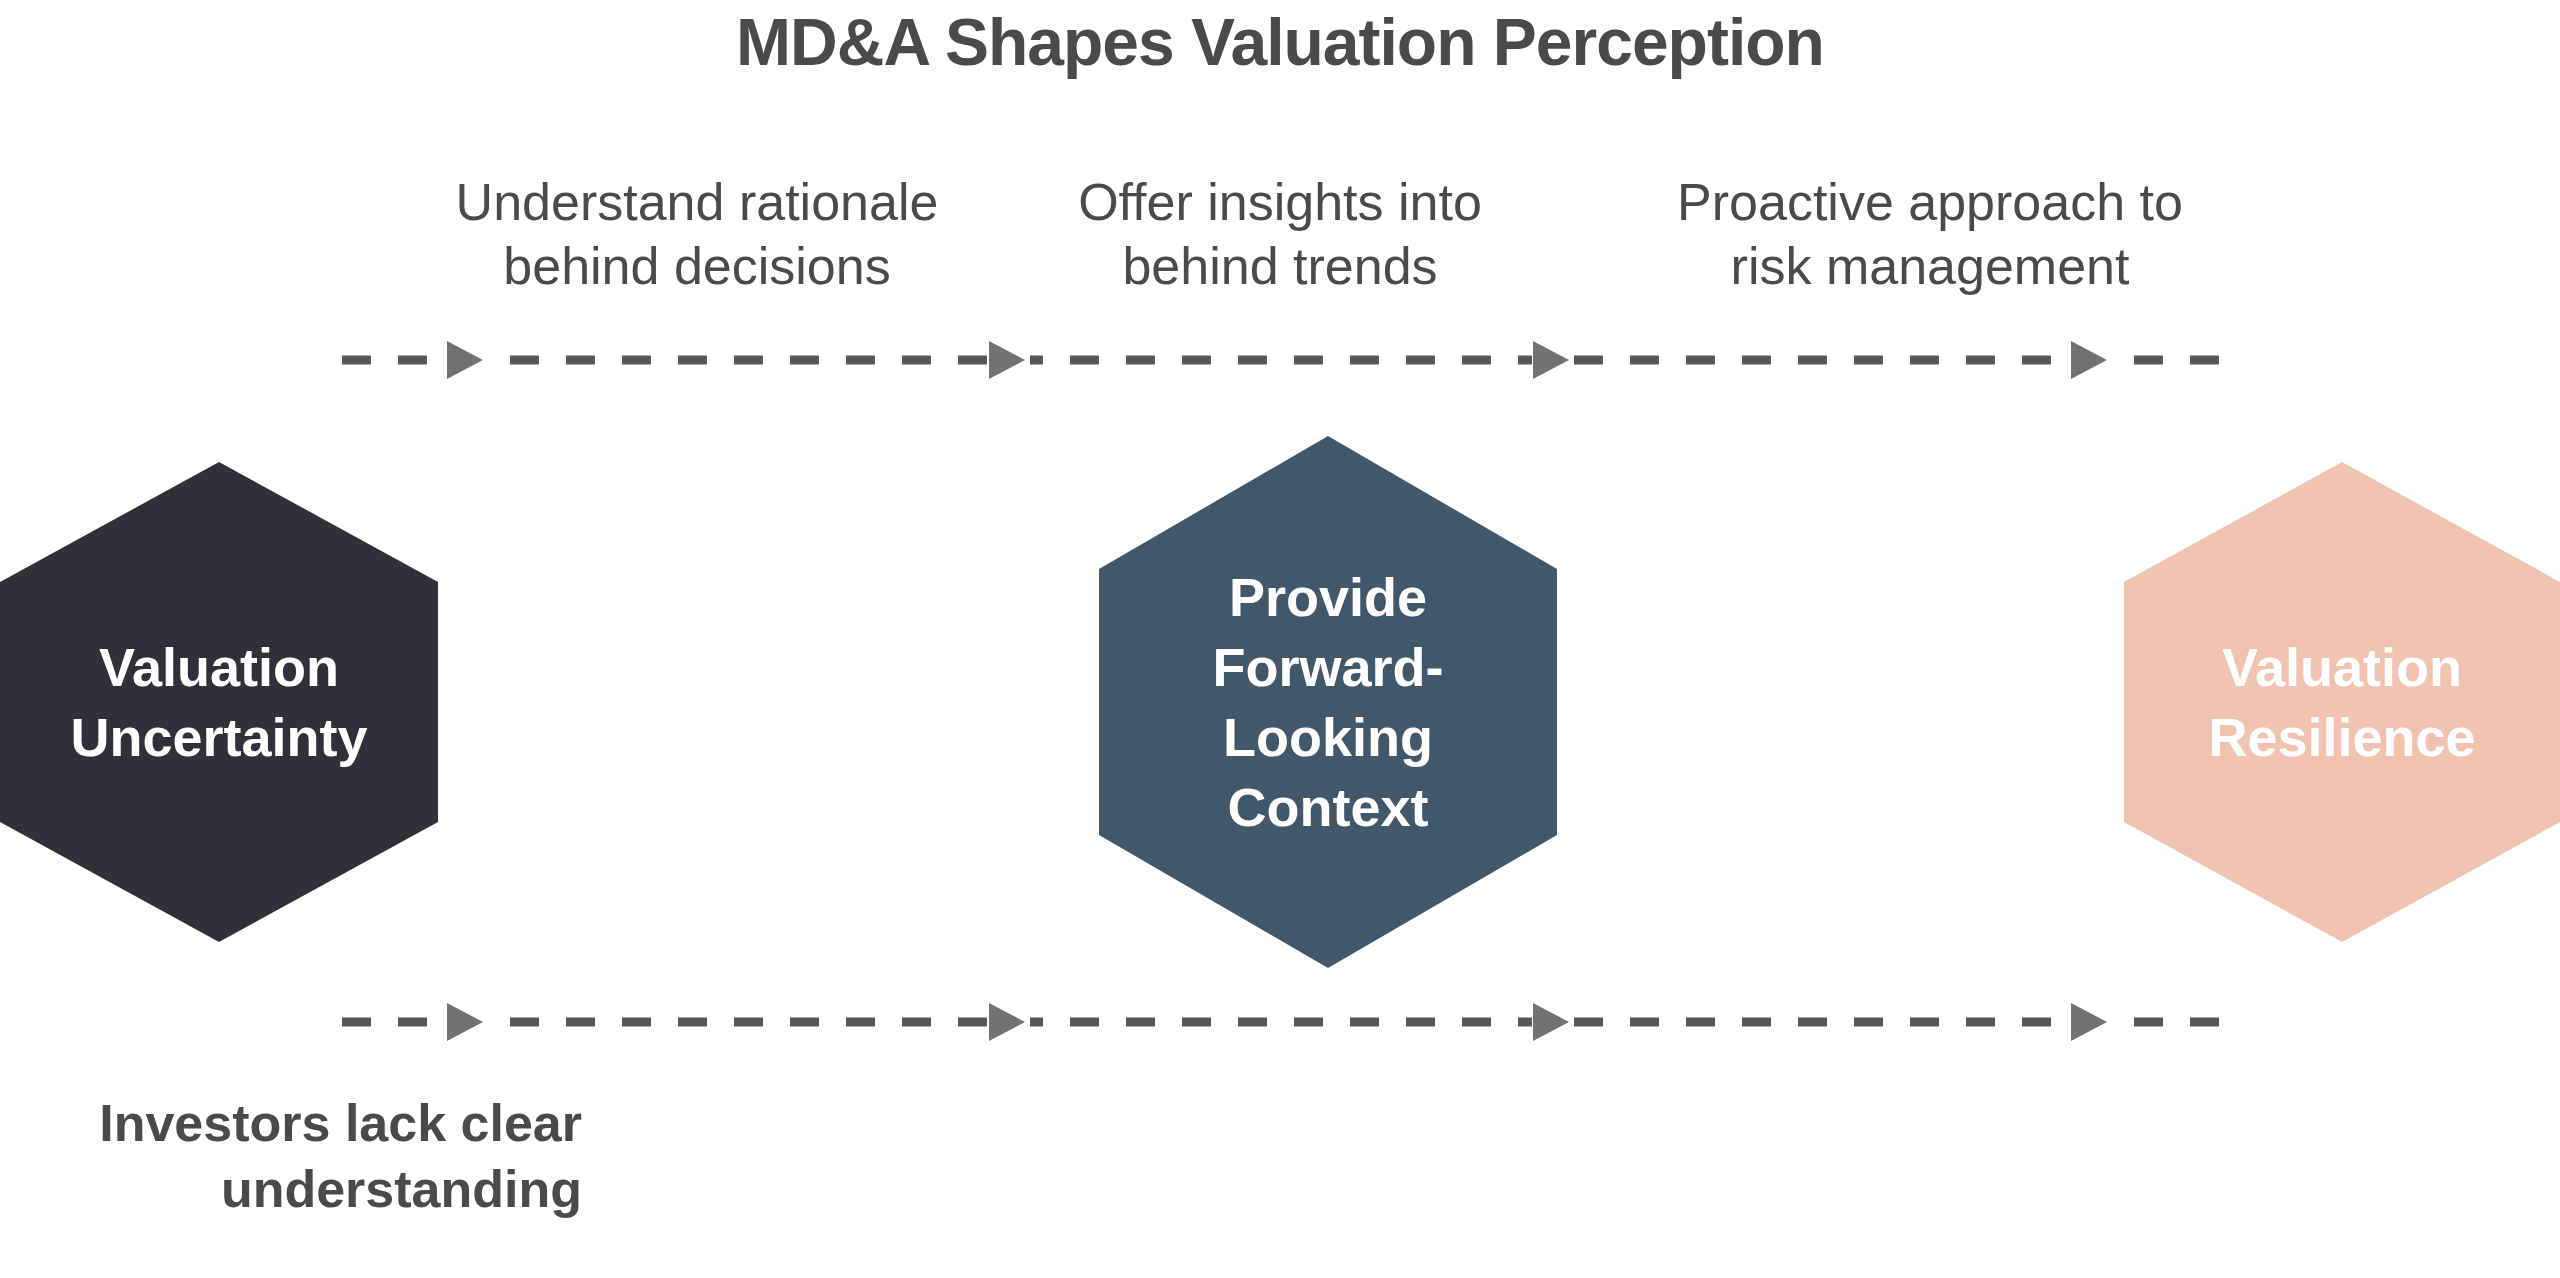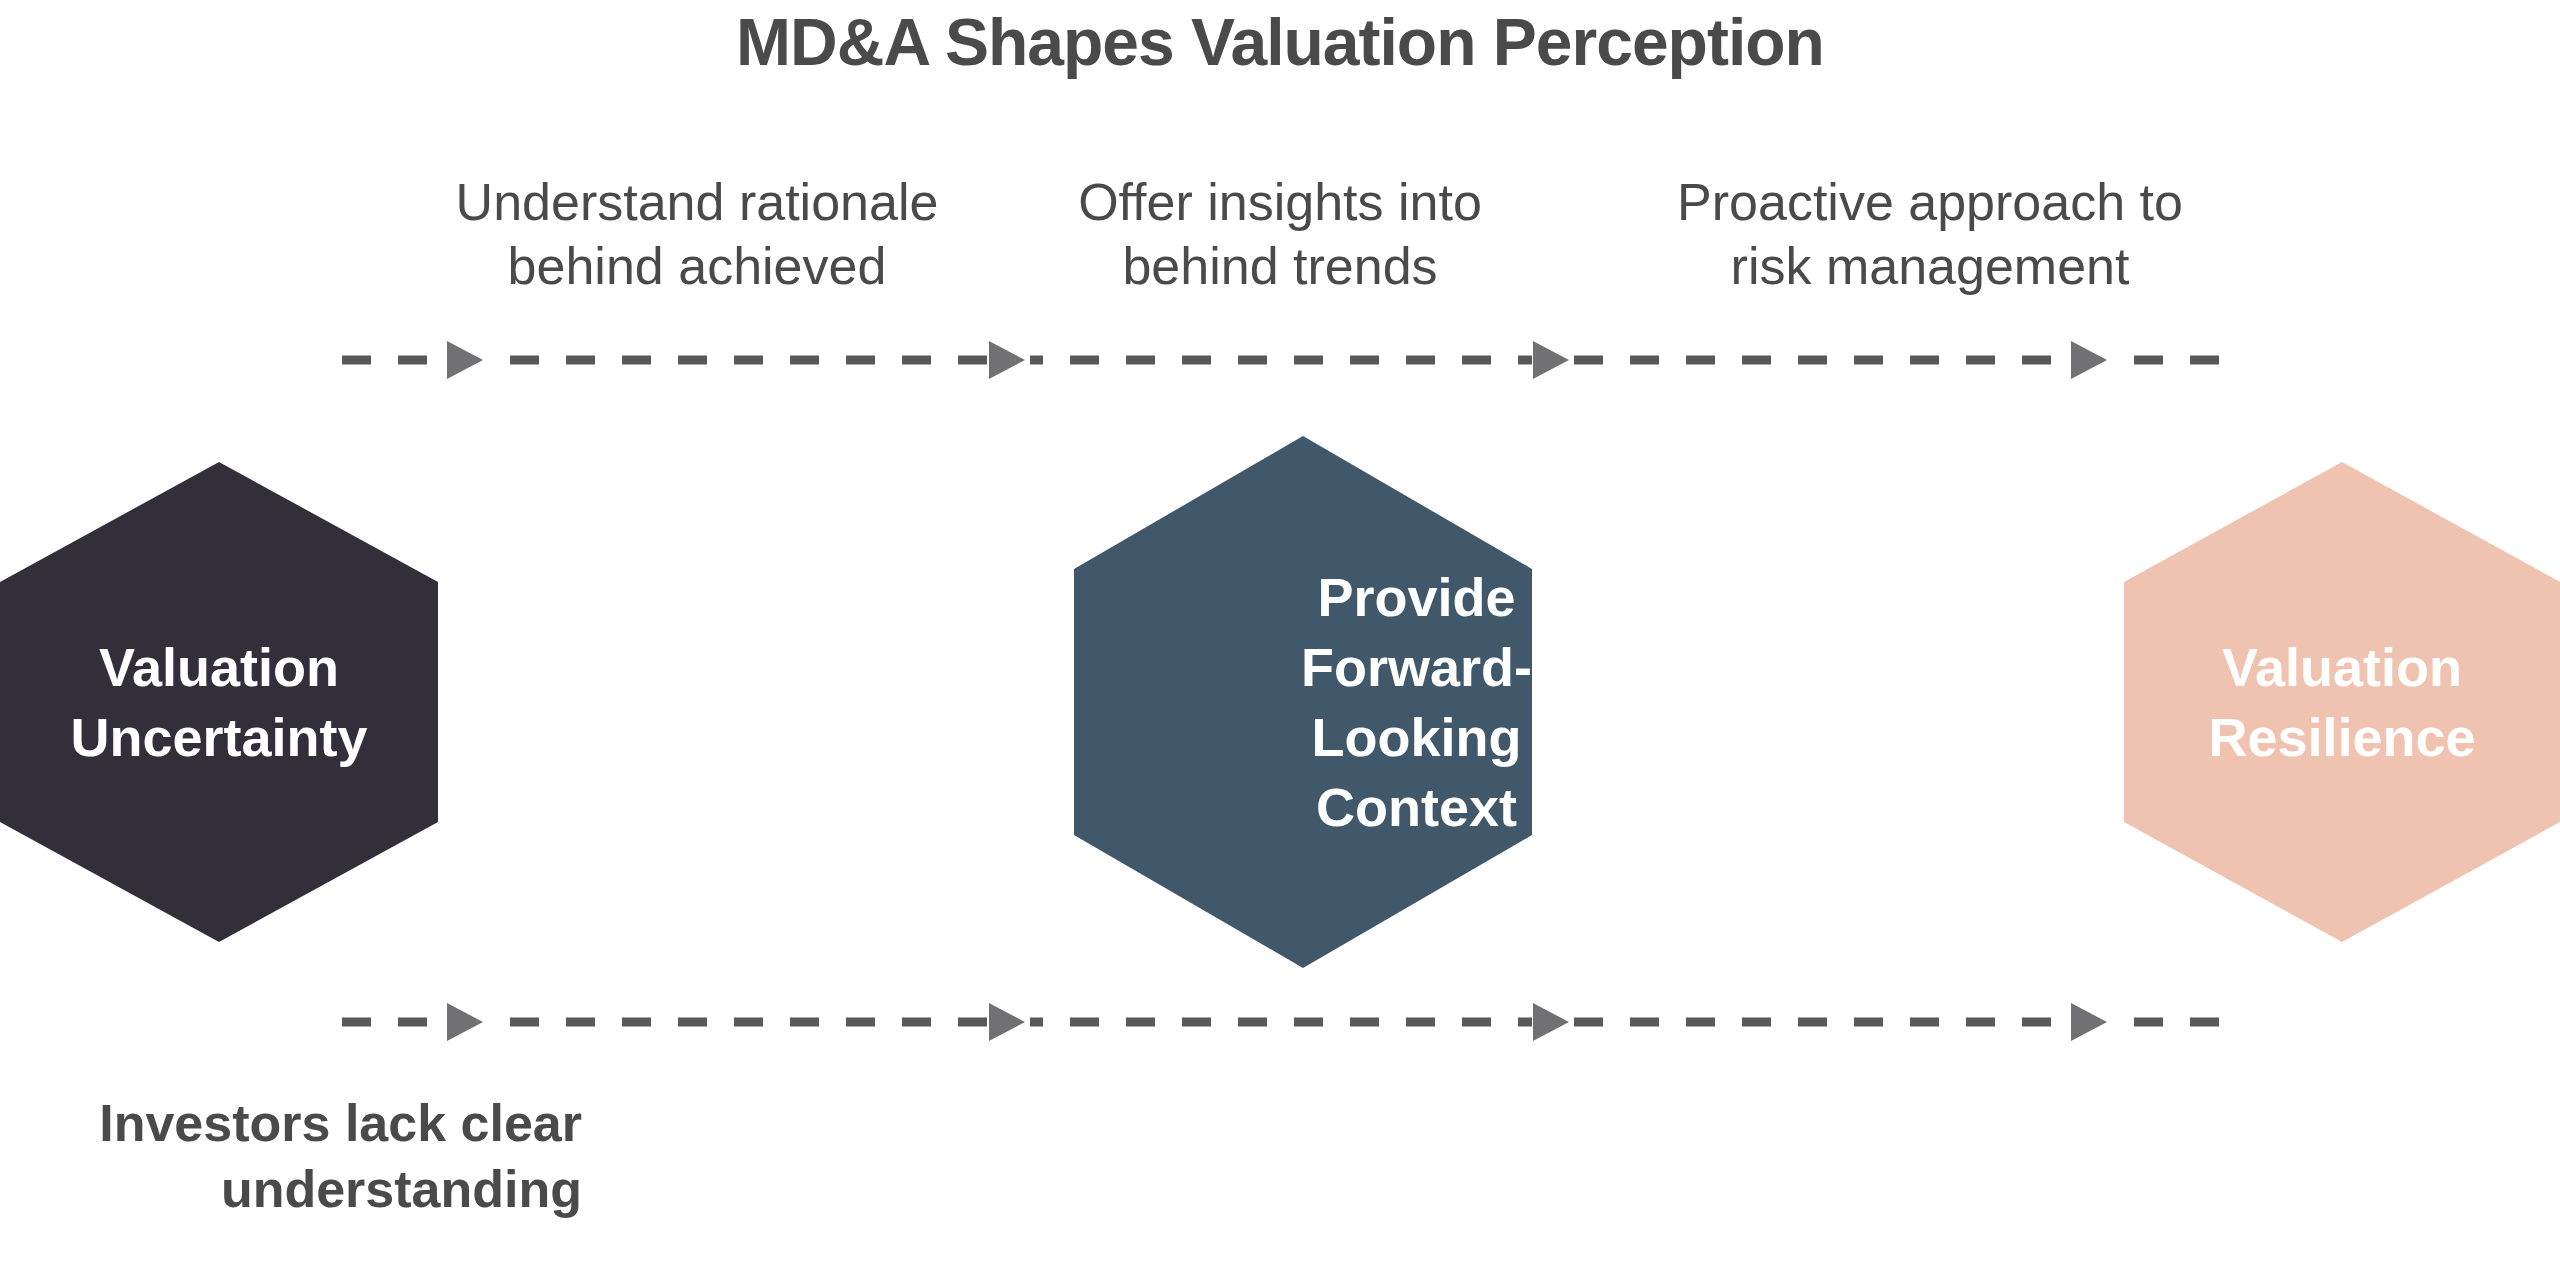--- a/index.html
+++ b/index.html
@@ -63,21 +63,21 @@
     align-items: center;
     justify-content: center;
   }
   .hex--large {
     top: 436px;
     width: 458px;
     height: 532px;
   }
   .hex-1 { left: 0px;    background: var(--c-stage1, #322f3a); }
   .hex-2 { left: 533px;  background: var(--c-stage2, #63b5e0); }
-  .hex-3 { left: 1074px; background: var(--c-stage3, #41586a); justify-content: flex-end; }
+  .hex-3 { left: 1099px; background: var(--c-stage3, #41586a); }
   .hex-4 { left: 1602px; background: var(--c-stage4, #8c6a54); }
   .hex-5 { left: 2124px; width: 436px; background: var(--c-stage5, #f0c3b0); }
 
   .hex-label {
     color: var(--c-hex-label, #ffffff);
     font-size: 54px;
     font-weight: bold;
     line-height: 70px;
     text-align: center;
     white-space: pre-line;
@@ -98,21 +98,21 @@
   .flow-note.end   { left: 2024px; }
 </style>
 </head>
 <body>
 
 <div class="canvas">
 
   <div class="page-title">MD&amp;A Shapes Valuation Perception</div>
 
   <div class="transition-label t1">Understand rationale
-behind achieved</div>
+behind decisions</div>
   <div class="transition-label t2">Offer insights into
 behind trends</div>
   <div class="transition-label t3">Proactive approach to
 risk management</div>
 
   <svg class="flow-arrow top" viewBox="0 0 1884 44">
     <line x1="2" y1="22" x2="1882" y2="22" style="stroke:var(--c-dash,#58575a)" stroke-width="9" stroke-dasharray="29 27"></line>
     <g>
       <rect x="106" y="0" width="42" height="44" fill="#ffffff"></rect>
       <polygon points="107,3 143,22 107,41" style="fill:var(--c-arrowhead,#717173)"></polygon>

